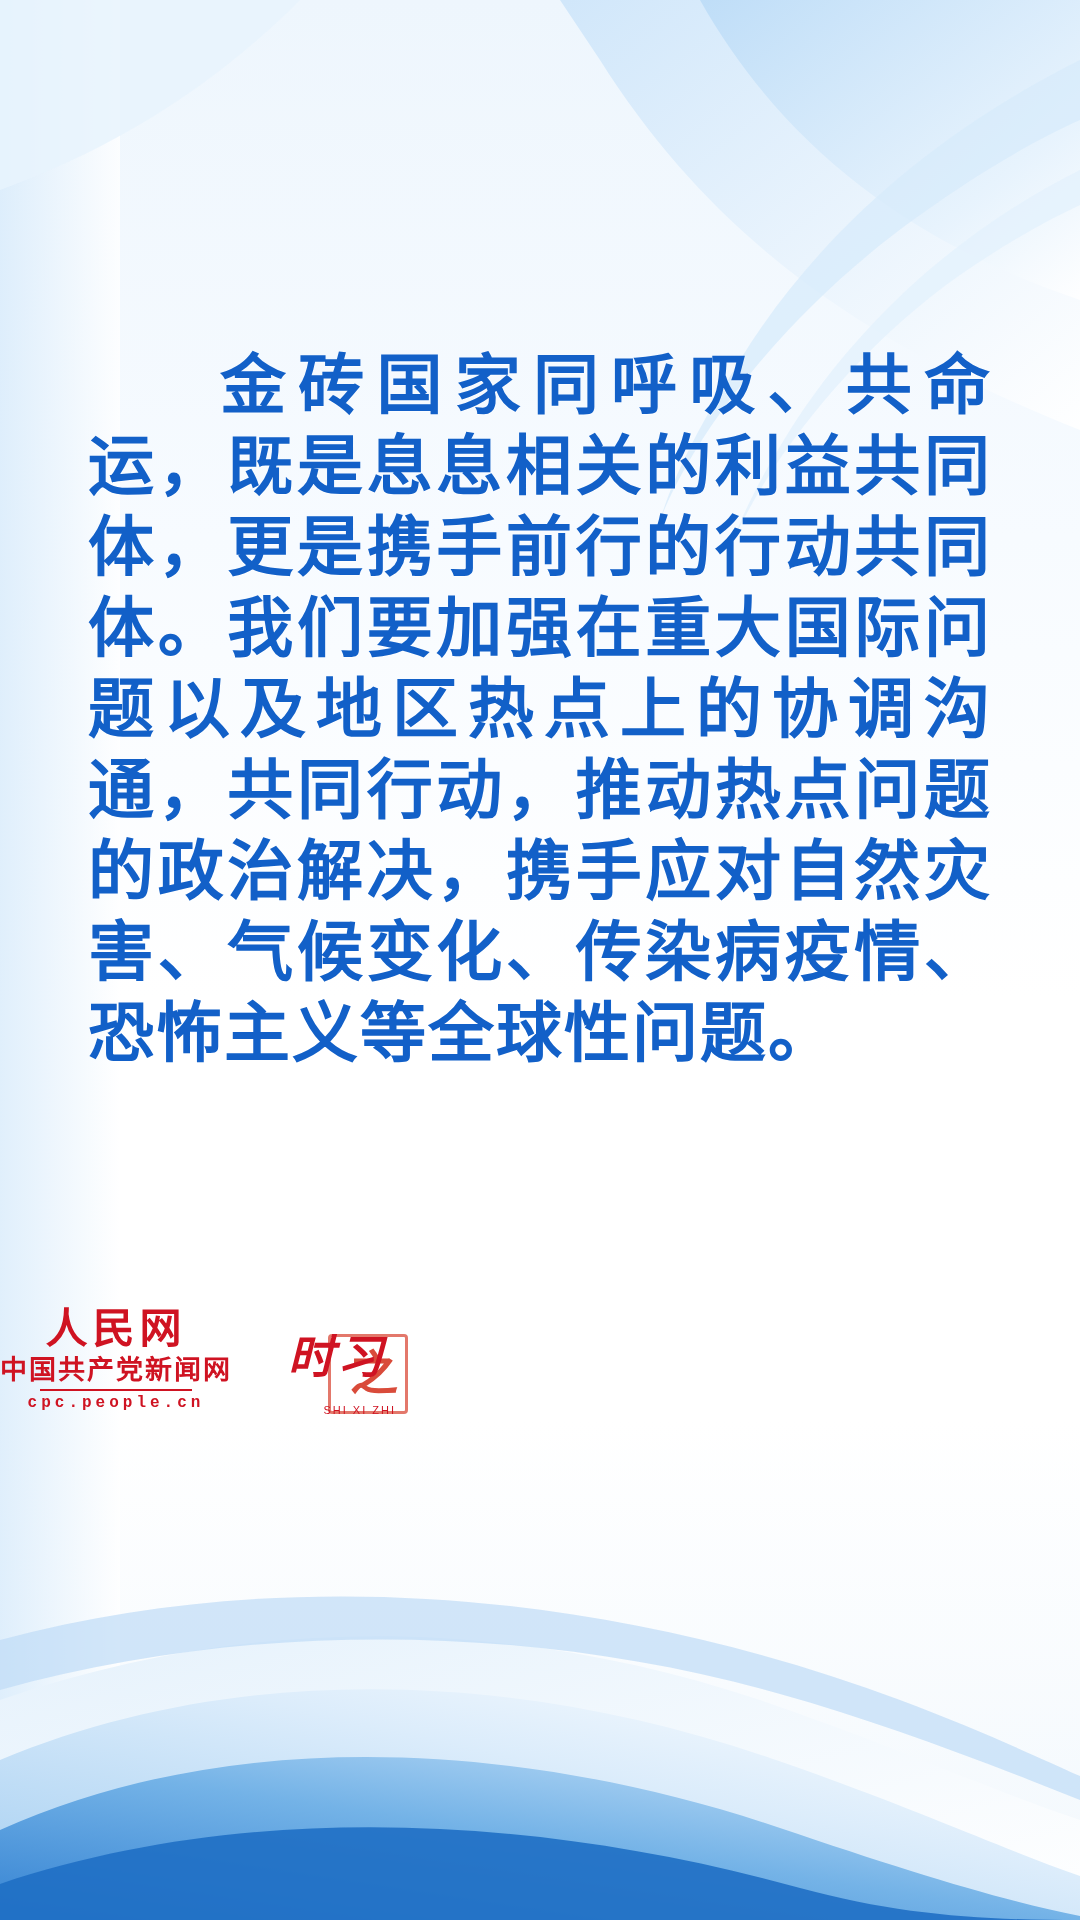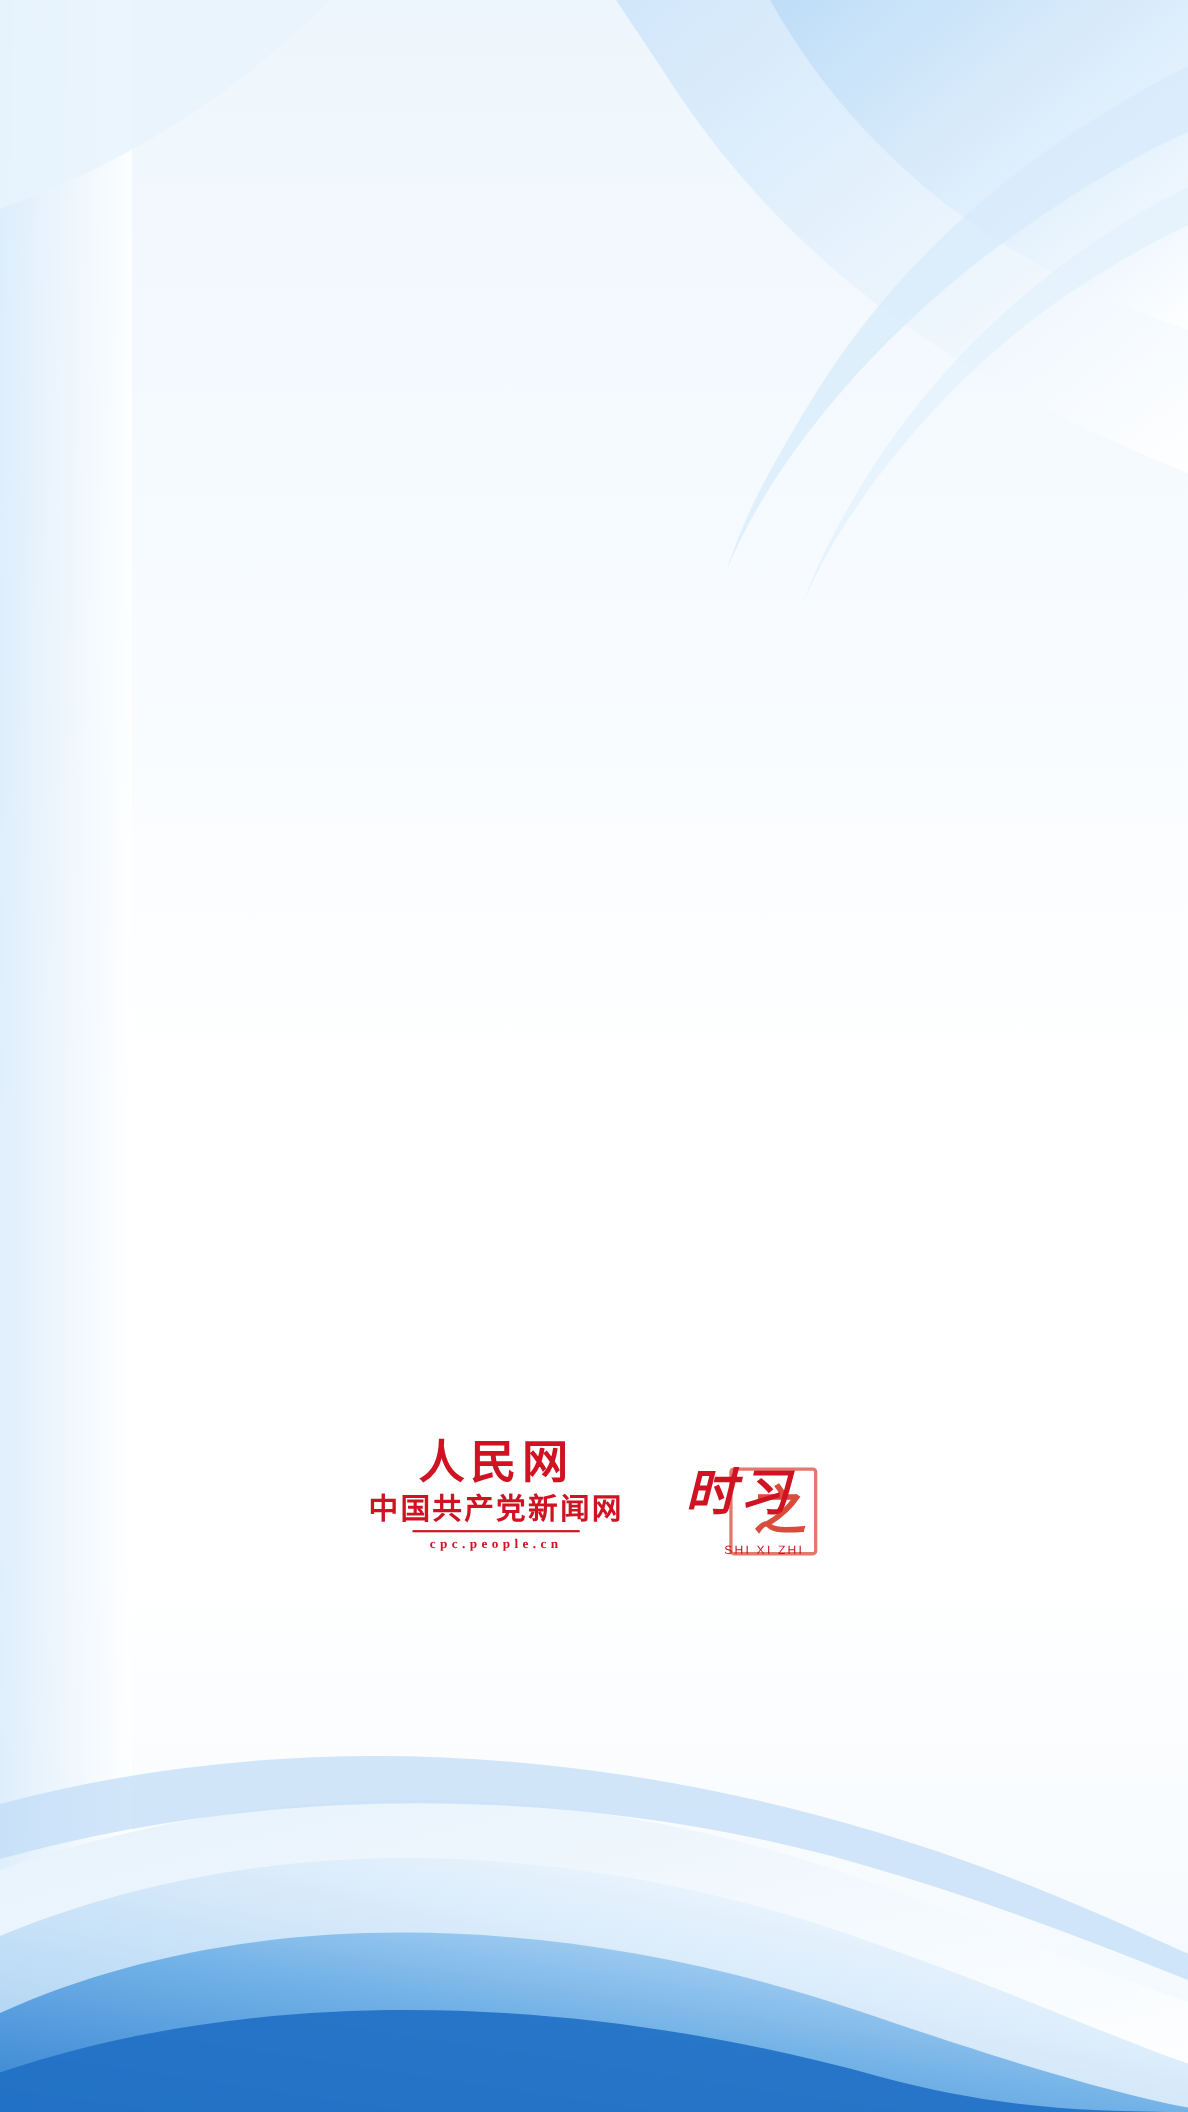--- a/index.html
+++ b/index.html
@@ -69,21 +69,20 @@
     margin-right: 6px;
   }
 
   
   .footer-logos {
     position: absolute;
     left: 0;
     right: 0;
     top: 1300px;
     display: flex;
-    justify-content: center;
     align-items: center;
     gap: 46px;
   }
   .logo-people {
     display: flex;
     flex-direction: column;
     align-items: center;
     line-height: 1;
   }
   .logo-people .mark {
@@ -100,24 +99,24 @@
     letter-spacing: 2px;
     font-weight: 700;
   }
   .logo-people .rule {
     width: 152px;
     height: 2px;
     background: #cf1322;
     margin: 5px 0 4px;
   }
   .logo-people .sub2 {
-    font-size: 12px;
+    font-size: 16px;
     color: #cf1322;
     letter-spacing: 4px;
-    font-family: Liberation Serif, serif;
+    font-family: Liberation Mono, monospace;
     font-weight: 700;
   }
 
   .logo-shixi {
     position: relative;
     width: 132px;
     height: 118px;
     display: flex;
     flex-direction: column;
     align-items: center;
@@ -210,20 +209,23 @@
     <path d="M1080,170 C960,230 860,320 790,430 C760,478 742,515 730,548 C770,455 860,345 960,275 C1002,246 1043,222 1080,205 Z" fill="#e4f1fc" opacity="0.8"></path>
     <path d="M0,0 L300,0 C210,90 110,150 0,190 Z" fill="#e8f3fd" opacity="0.85"></path>
 
     <path d="M0,1700 C260,1610 520,1620 760,1700 C900,1748 990,1790 1080,1820 L1080,1920 L0,1920 Z" fill="url(#gBot3)"></path>
     <path d="M0,1760 C240,1660 520,1672 770,1758 C910,1806 1000,1848 1080,1876 L1080,1920 L0,1920 Z" fill="url(#gBot2)" opacity="0.95"></path>
     <path d="M0,1830 C230,1726 520,1740 780,1828 C910,1872 1000,1900 1080,1916 L1080,1920 L0,1920 Z" fill="url(#gBot)" opacity="0.95"></path>
     <path d="M0,1884 C250,1800 540,1816 800,1888 C900,1915 980,1920 1080,1920 L0,1920 Z" fill="#1f6fc4" opacity="0.9"></path>
     <path d="M0,1640 C300,1560 620,1596 900,1700 C980,1730 1035,1756 1080,1776 L1080,1800 C980,1760 880,1722 780,1694 C540,1626 260,1618 0,1690 Z" fill="#bfdcf6" opacity="0.7"></path>
   </svg>
 
+  <div class="quote-wrap">
+    <p class="quote-text">金砖国家同呼吸、共命运，既是息息相关的利益共同体，更是携手前行的行动共同体。我们要加强在重大国际问题以及地区热点上的协调沟通，共同行动，推动热点问题的政治解决，携手应对自然灾害、气候变化、传染病疫情、恐怖主义等全球性问题。</p>
+  </div>
 
 
   <div class="footer-logos">
 
     <div class="logo-people">
       <div class="mark">人民网</div>
       <div class="sub1">中国共产党新闻网</div>
       <div class="rule"></div>
       <div class="sub2">cpc.people.cn</div>
     </div>

